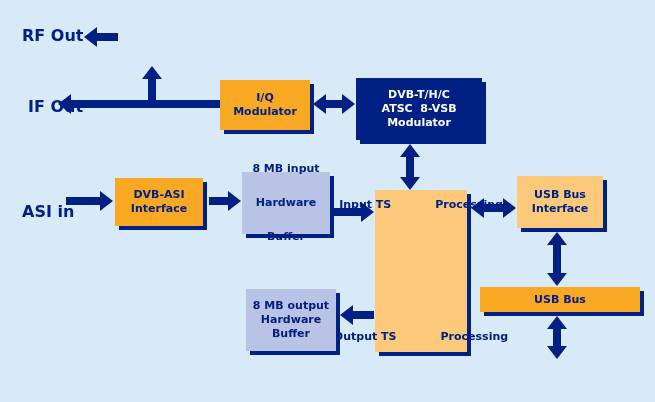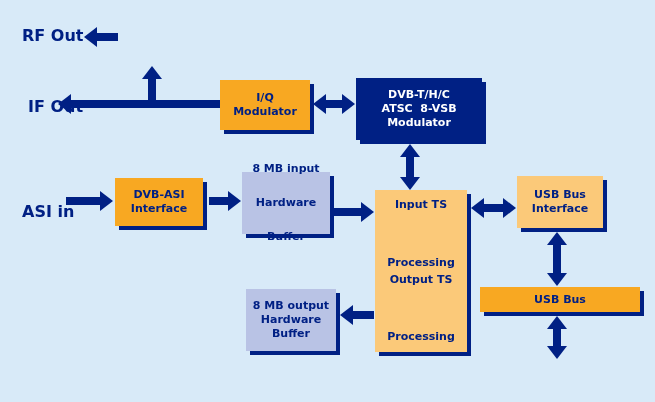--- a/index.html
+++ b/index.html
@@ -25,21 +25,21 @@
     align-items:center;justify-content:center;text-align:center;
     font-weight:bold;font-size:11px;color:var(--navy);
     box-shadow:4px 4px 0 var(--navy);line-height:1.25;
   }
   .block .ln{white-space:pre;}
   .orange{background:var(--orange);}
   .peach{background:var(--peach);}
   .lavender{background:var(--lavender);}
   .navy-block{background:var(--navy);color:#ffffff;}
   .controller{justify-content:space-between;padding:8px 0;}
-  .sec{display:flex;flex-direction:column;align-items:center;gap:44px;}
+  .sec{display:flex;flex-direction:row;align-items:center;gap:44px;}
   .arrow{position:absolute;}
   .arrow .shaft{position:absolute;background:var(--navy);}
   .tri{position:absolute;width:0;height:0;display:block;}
   .t-left{border-top:10px solid transparent;border-bottom:10px solid transparent;border-right:13px solid var(--navy);}
   .t-right{border-top:10px solid transparent;border-bottom:10px solid transparent;border-left:13px solid var(--navy);}
   .t-up{border-left:10px solid transparent;border-right:10px solid transparent;border-bottom:13px solid var(--navy);}
   .t-down{border-left:10px solid transparent;border-right:10px solid transparent;border-top:13px solid var(--navy);}
 </style>
 </head>
 <body>

